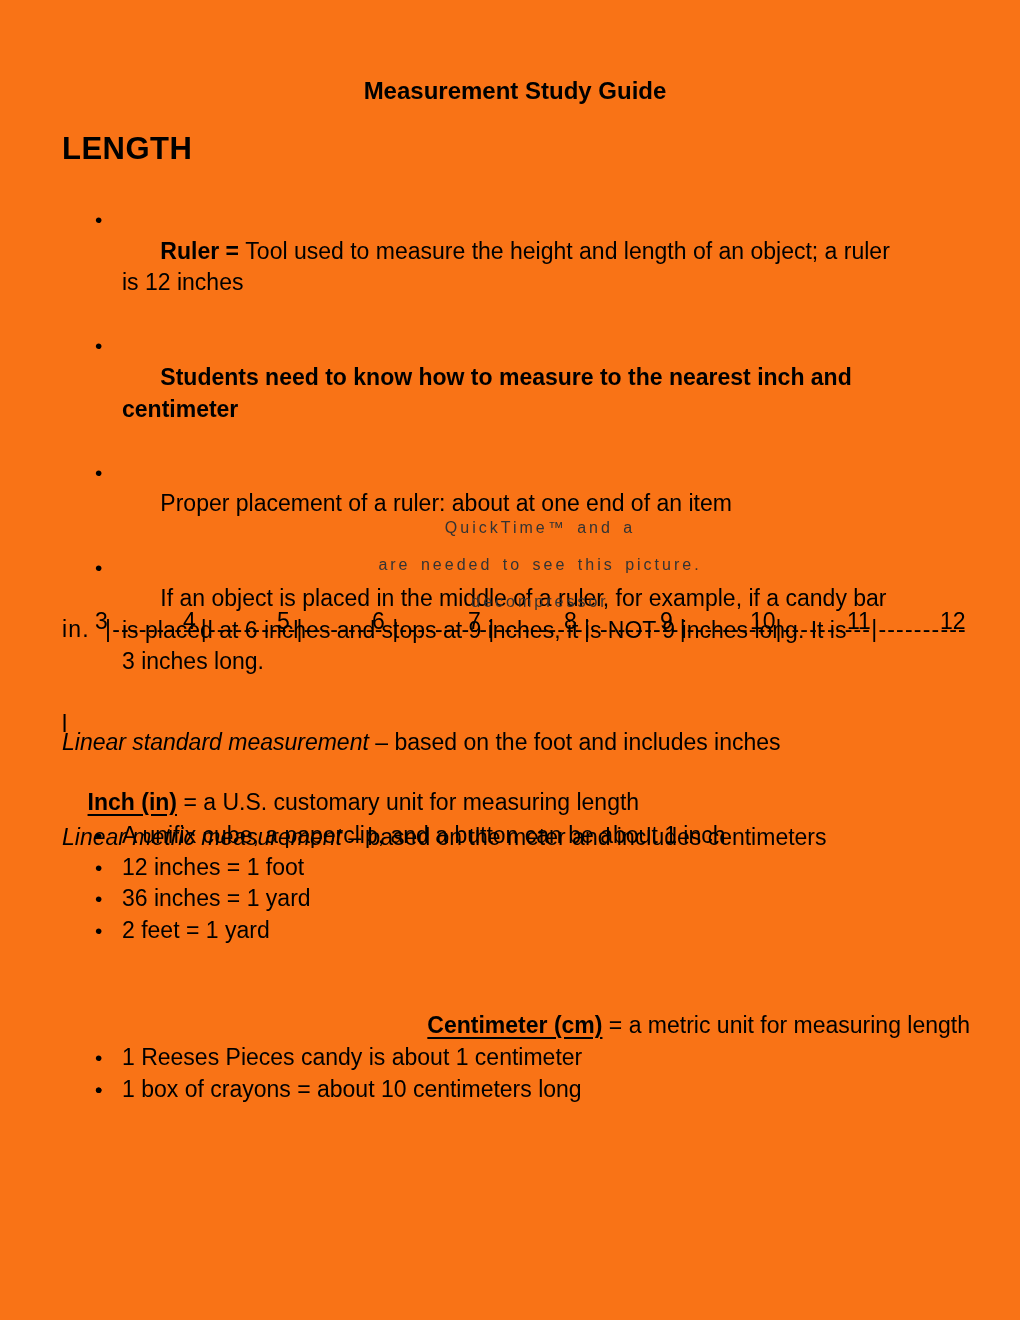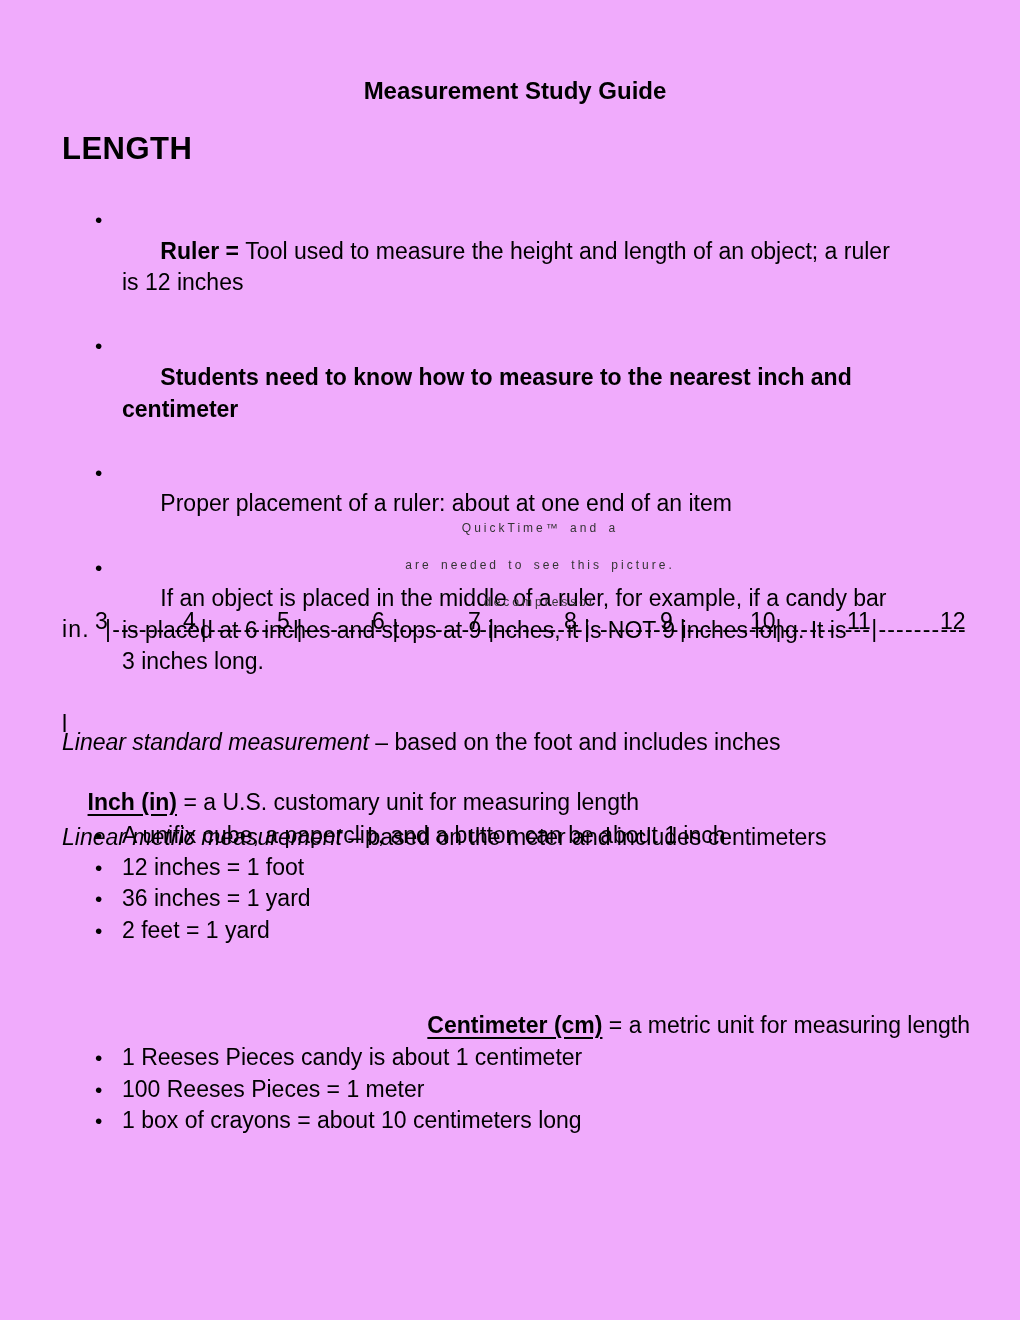--- a/index.html
+++ b/index.html
@@ -1,20 +1,20 @@
 <!DOCTYPE html>
 <html><head>
 <meta charset="utf-8">
 <style>
   html, body { margin: 0; padding: 0; background: #ffffff; }
   .page {
     position: relative;
     width: 1020px;
     height: 1320px;
-    background: #f0abfc;
+    background: #f97316;
     color: #000000;
     font-family: "Liberation Sans", "DejaVu Sans", sans-serif;
     overflow: hidden;
   }
   .abs { position: absolute; }
 
   .doc-title {
     top: 77px; left: 62px; width: 906px;
     text-align: center;
     font-size: 24px; font-weight: bold;
@@ -34,21 +34,21 @@
     font-size: 21px;
   }
   .bold { font-weight: bold; }
 
   .list-block { left: 62px; width: 908px; }
   .intro-list { top: 204px; }
 
   .qt-placeholder {
     top: 498px; left: 60px; width: 960px;
     text-align: center;
-    font-size: 12px; line-height: 12.2px;
+    font-size: 16px; line-height: 12.2px;
     letter-spacing: 3px; word-spacing: 3px;
     color: #333333;
     white-space: pre;
   }
 
   .ruler-block {
     top: 551px; left: 62px; width: 950px;
     font-size: 23px; line-height: 31.5px;
     letter-spacing: 1.2px;
     white-space: pre;
@@ -141,17 +141,17 @@
     <li class="doc-li"><span class="dot">•</span><span>36 inches = 1 yard</span></li>
     <li class="doc-li"><span class="dot">•</span><span>2 feet = 1 yard</span></li>
   </ul>
 
   <div class="abs body-text term-heading cm-heading">
     <span class="term">Centimeter (cm)</span><span> = a metric unit for measuring length</span>
   </div>
 
   <ul class="abs body-text list-block cm-list doc-list">
     <li class="doc-li"><span class="dot">•</span><span>1 Reeses Pieces candy is about 1 centimeter</span></li>
-    <li class="doc-li"><span class="dot">•</span><span>100 Reeses Pieces = 1 meter</span></li>
+    <li class="doc-li"><span class="dot">•</span></li>
     <li class="doc-li"><span class="dot">•</span><span>1 box of crayons = about 10 centimeters long</span></li>
   </ul>
 
 </div>
 
 </body></html>

